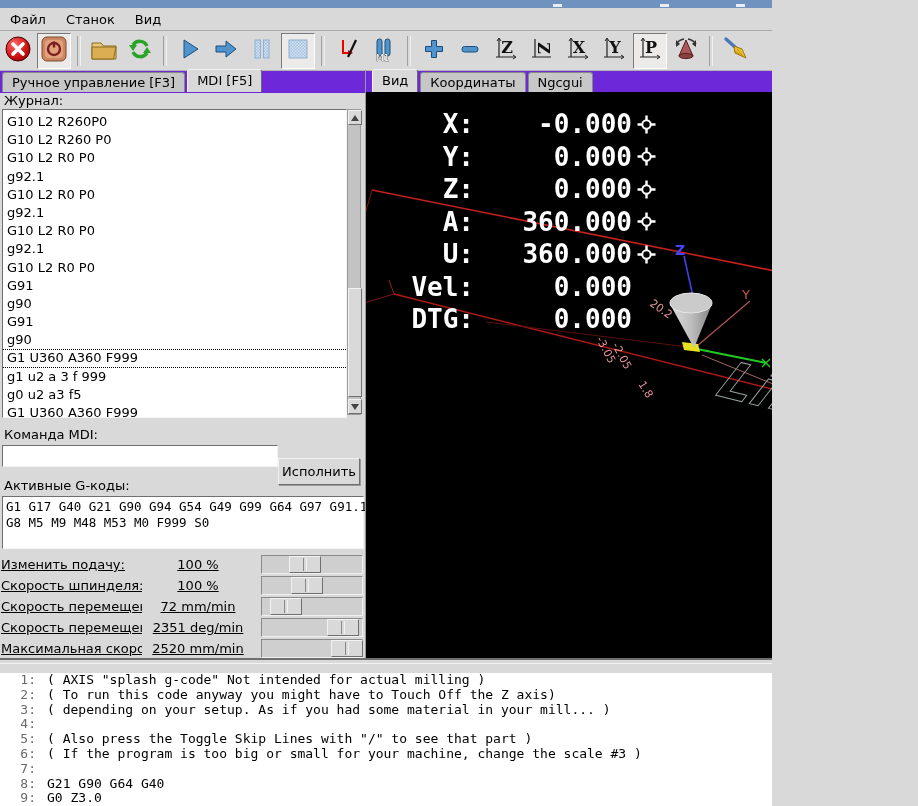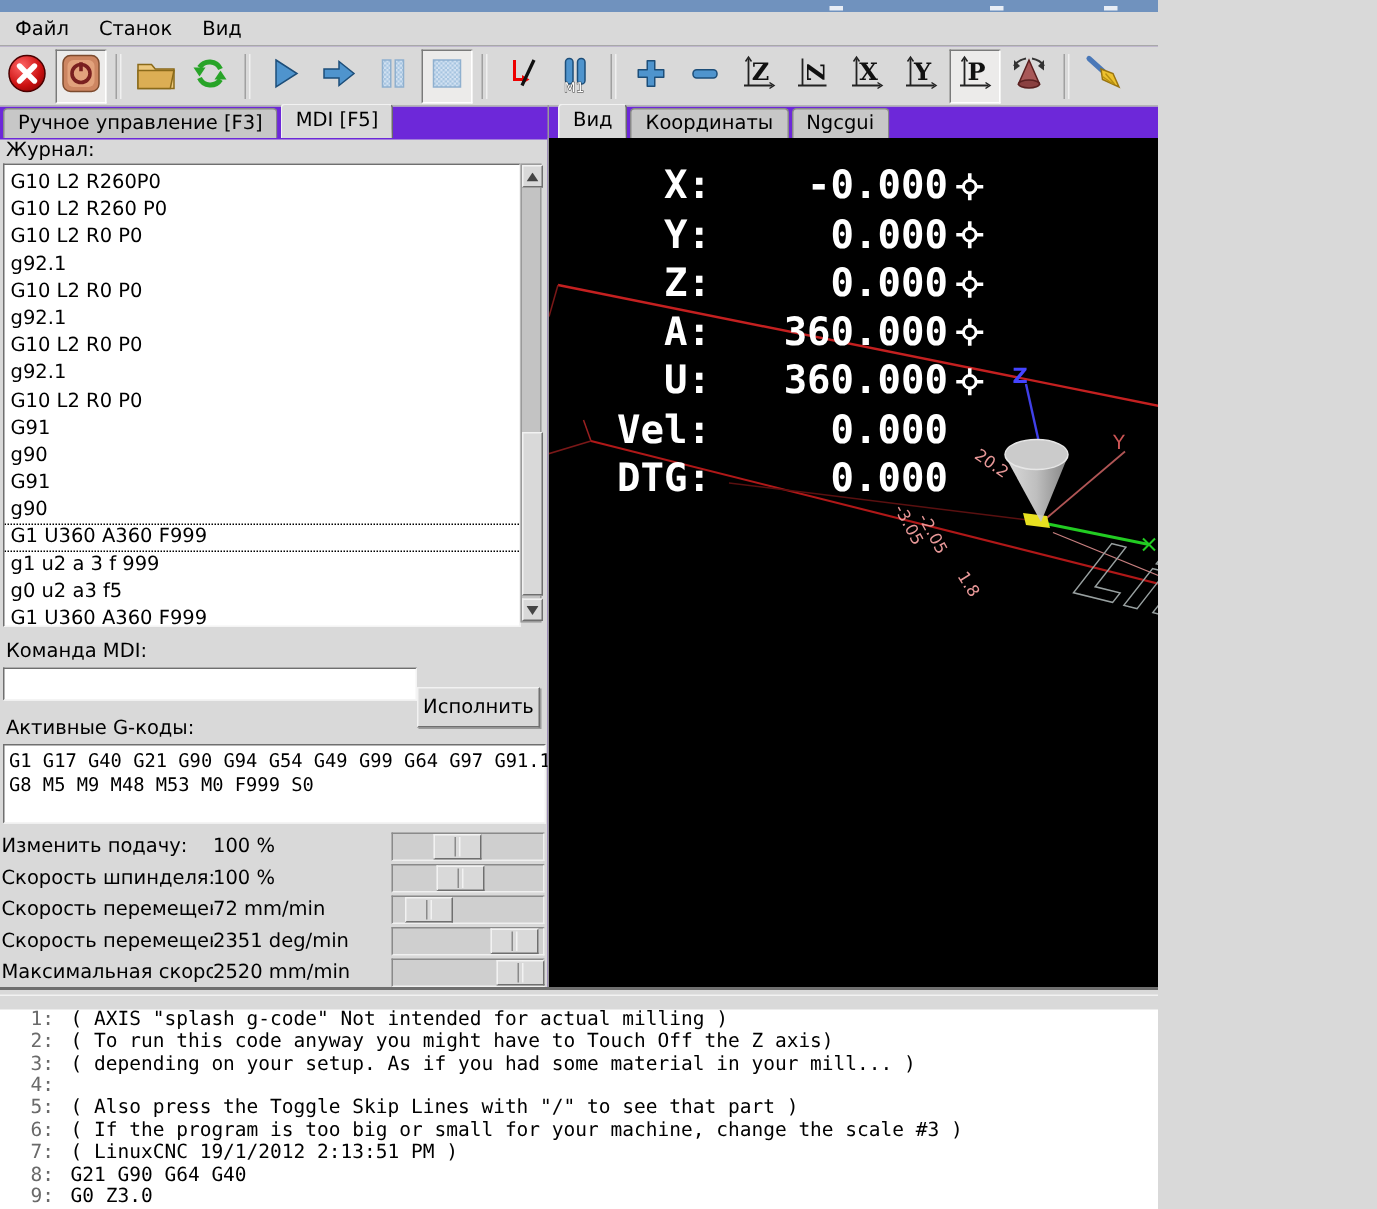--- a/index.html
+++ b/index.html
@@ -47,23 +47,23 @@
   .mdi-entry{position:absolute;left:2px;top:352px;width:268px;height:20px;background:#fff;
        border:1px solid;border-color:#6f6f6f #f4f4f4 #f4f4f4 #6f6f6f;font:13px "DejaVu Sans",sans-serif;padding:0 3px;outline:none;}
   .btn{position:absolute;left:278px;top:340px;width:80px;height:25px;background:#d9d9d9;
        border:1px solid;border-color:#f2f2f2 #6f6f6f #6f6f6f #f2f2f2;box-shadow:1px 1px 0 #9a9a9a;
        display:flex;align-items:center;justify-content:center;white-space:nowrap;margin-top:25px;}
   .gcodes-box{position:absolute;left:2px;top:403px;width:354px;height:47px;background:#fff;
        border:1px solid;border-color:#6f6f6f #f4f4f4 #f4f4f4 #6f6f6f;
        font-family:"DejaVu Sans Mono","Liberation Mono",monospace;font-size:12.5px;line-height:16px;padding:2px 3px;white-space:pre;}
   
   .sliders{position:absolute;left:0;top:461px;width:365px;}
-  .srow{display:flex;align-items:center;height:21px;}
+  .srow{display:flex;align-items:center;height:21px;text-decoration:underline;}
   .slabel{flex:1;white-space:nowrap;overflow:hidden;padding-left:1px;}
-  .svalue{width:112px;text-align:left;white-space:nowrap;padding-right:7px;}
+  .svalue{width:112px;text-align:center;white-space:nowrap;padding-right:7px;}
   .groove{width:100px;height:17px;background:#cfcfcf;border:1px solid;border-color:#8a8a8a #f0f0f0 #f0f0f0 #8a8a8a;
        position:relative;margin-right:2px;}
   .thumb{position:absolute;top:0;width:30px;height:15px;background:#d9d9d9;
        border:1px solid;border-color:#f2f2f2 #6f6f6f #6f6f6f #f2f2f2;}
   .thumb i{position:absolute;left:13px;top:1px;height:13px;width:2px;border-left:1px solid #8a8a8a;border-right:1px solid #f2f2f2;}
   
   .canvas{position:absolute;left:0;top:22px;width:553px;height:566px;background:#000;overflow:hidden;}
   .dro{position:absolute;left:40px;top:16px;font-family:"DejaVu Sans Mono","Liberation Mono",monospace;
        font-weight:bold;font-size:26px;color:#fff;}
   .dro-row{display:flex;align-items:center;height:32.5px;}
@@ -461,21 +461,21 @@
       <i></i>
     </div>
 
   <div class="listing" id="listing">
       <div class="gl"><span class="ln">1:</span><span class="tx">( AXIS "splash g-code" Not intended for actual milling )</span></div>
       <div class="gl"><span class="ln">2:</span><span class="tx">( To run this code anyway you might have to Touch Off the Z axis)</span></div>
       <div class="gl"><span class="ln">3:</span><span class="tx">( depending on your setup. As if you had some material in your mill... )</span></div>
       <div class="gl"><span class="ln">4:</span></div>
       <div class="gl"><span class="ln">5:</span><span class="tx">( Also press the Toggle Skip Lines with "/" to see that part )</span></div>
       <div class="gl"><span class="ln">6:</span><span class="tx">( If the program is too big or small for your machine, change the scale #3 )</span></div>
-      <div class="gl"><span class="ln">7:</span><span class="tx">( LinuxCNC 19/1/2012 2:13:51 PM )</span></div>
+      <div class="gl"><span class="ln">7:</span></div>
       <div class="gl"><span class="ln">8:</span><span class="tx">G21 G90 G64 G40</span></div>
       <div class="gl"><span class="ln">9:</span><span class="tx">G0 Z3.0</span></div>
     </div>
 
   <svg class="ibeam" width="14" height="28">
     <g stroke="#fff" stroke-width="4" fill="none">
       <path d="M3 3 h8 M3 25 h8 M7 3 v22"></path>
     </g>
     <g stroke="#000" stroke-width="1.8" fill="none">
       <path d="M3 3 h8 M3 25 h8 M7 3 v22"></path>

